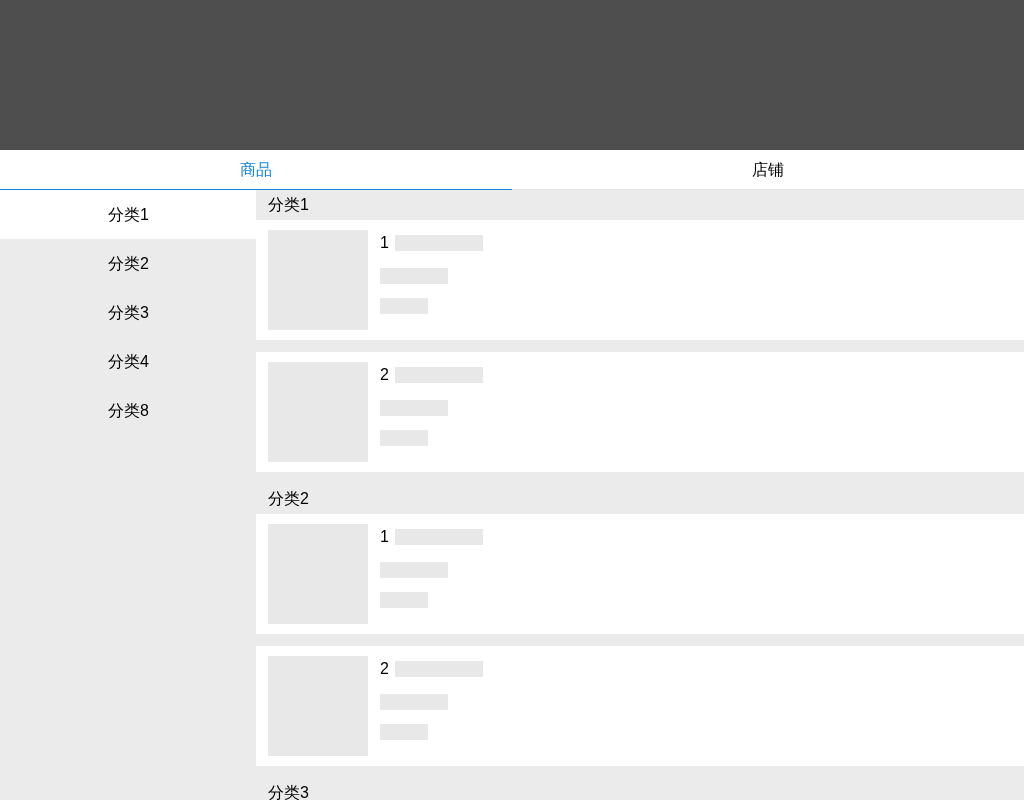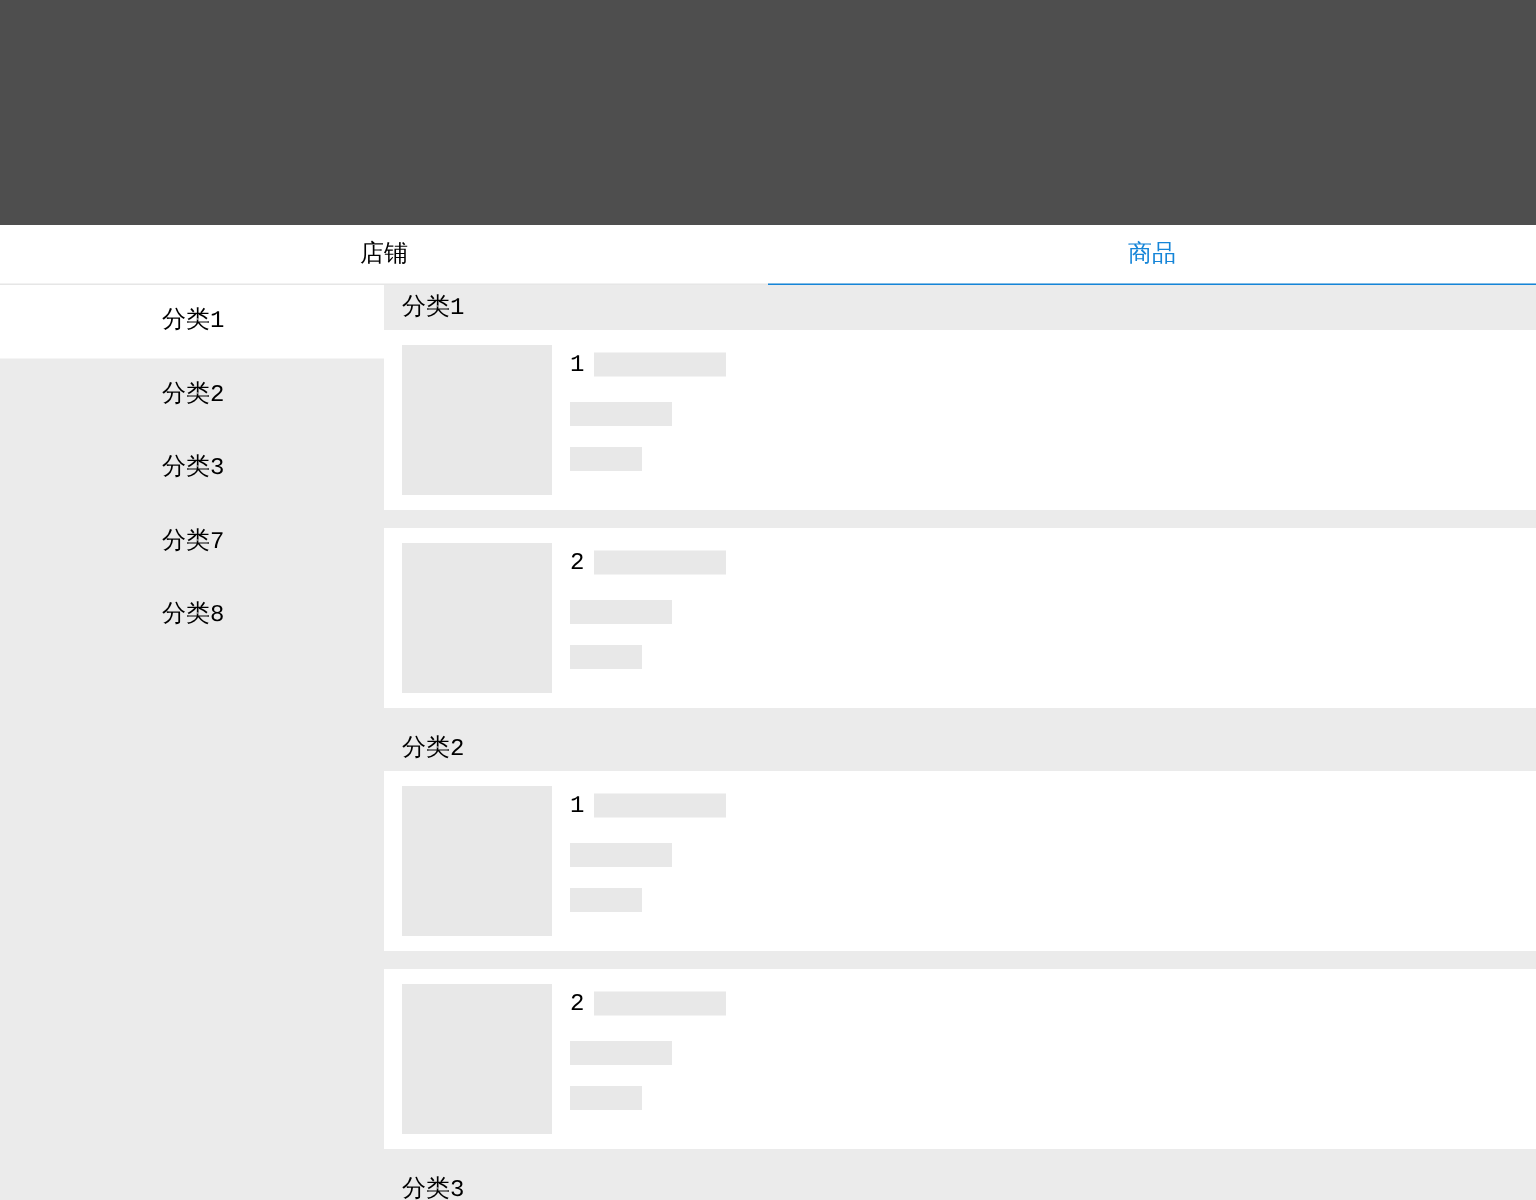--- a/index.html
+++ b/index.html
@@ -2,21 +2,21 @@
 <html><head>
 <meta charset="utf-8">
 <style>
   * { box-sizing: border-box; margin: 0; padding: 0; }
   html, body { width: 1024px; height: 800px; font-family: -apple-system, "Helvetica Neue", Arial, sans-serif; background: #ebebeb; color: #000; overflow: hidden; }
   .header-banner { width: 100%; height: 150px; background: #4e4e4e; }
   .tabs { display: flex; width: 100%; height: 40px; background: #fff; border-bottom: 1px solid #e6e6e6; }
   .tab { flex: 1; text-align: center; line-height: 40px; font-size: 16px; cursor: pointer; position: relative; }
   .tab.active { color: #1585d8; }
   .tab.active::after { content: ""; position: absolute; left: 0; right: 0; bottom: -1px; height: 1px; background: #1585d8; }
-  .body { display: flex; width: 100%; height: calc(800px - 150px - 40px); font-family: Liberation Mono, monospace; }
+  .body { display: flex; width: 100%; height: calc(800px - 150px - 40px); }
   .sidebar { width: 256px; background: #ebebeb; overflow-y: auto; }
   .sidebar-item { height: 49px; line-height: 49px; padding-left: 108px; font-size: 16px; cursor: pointer; color: #000; }
   .sidebar-item.active { background: #fff; }
   .content { flex: 1; overflow-y: auto; background: #ebebeb; }
   .section-header { height: 30px; line-height: 30px; padding-left: 12px; font-size: 16px; background: #ebebeb; }
   .item-row { display: flex; align-items: flex-start; background: #fff; padding: 10px 12px; margin-bottom: 12px; }
   .item-thumb { width: 100px; height: 100px; background: #e8e8e8; flex-shrink: 0; }
   .item-info { margin-left: 12px; display: flex; flex-direction: column; }
   .item-title-line { display: flex; align-items: center; height: 22px; margin-top: 2px; }
   .item-num { font-size: 16px; margin-right: 6px; }
@@ -24,30 +24,30 @@
   .skel-title { width: 88px; height: 16px; }
   .skel-line1 { width: 68px; height: 16px; margin-top: 14px; }
   .skel-line2 { width: 48px; height: 16px; margin-top: 14px; }
 </style>
 </head>
 <body>
 
 <div class="header-banner"></div>
 
 <div class="tabs">
+  <div class="tab active">商品</div>
   <div class="tab">店铺</div>
-  <div class="tab active">商品</div>
 </div>
 
 <div class="body">
   <div class="sidebar">
     <div class="sidebar-item active">分类1</div>
     <div class="sidebar-item">分类2</div>
     <div class="sidebar-item">分类3</div>
-    <div class="sidebar-item">分类7</div>
+    <div class="sidebar-item">分类4</div>
     <div class="sidebar-item">分类8</div>
   </div>
 
   <div class="content">
 
     <div class="section-header">分类1</div>
     <div class="item-row">
       <div class="item-thumb"></div>
       <div class="item-info">
         <div class="item-title-line">

